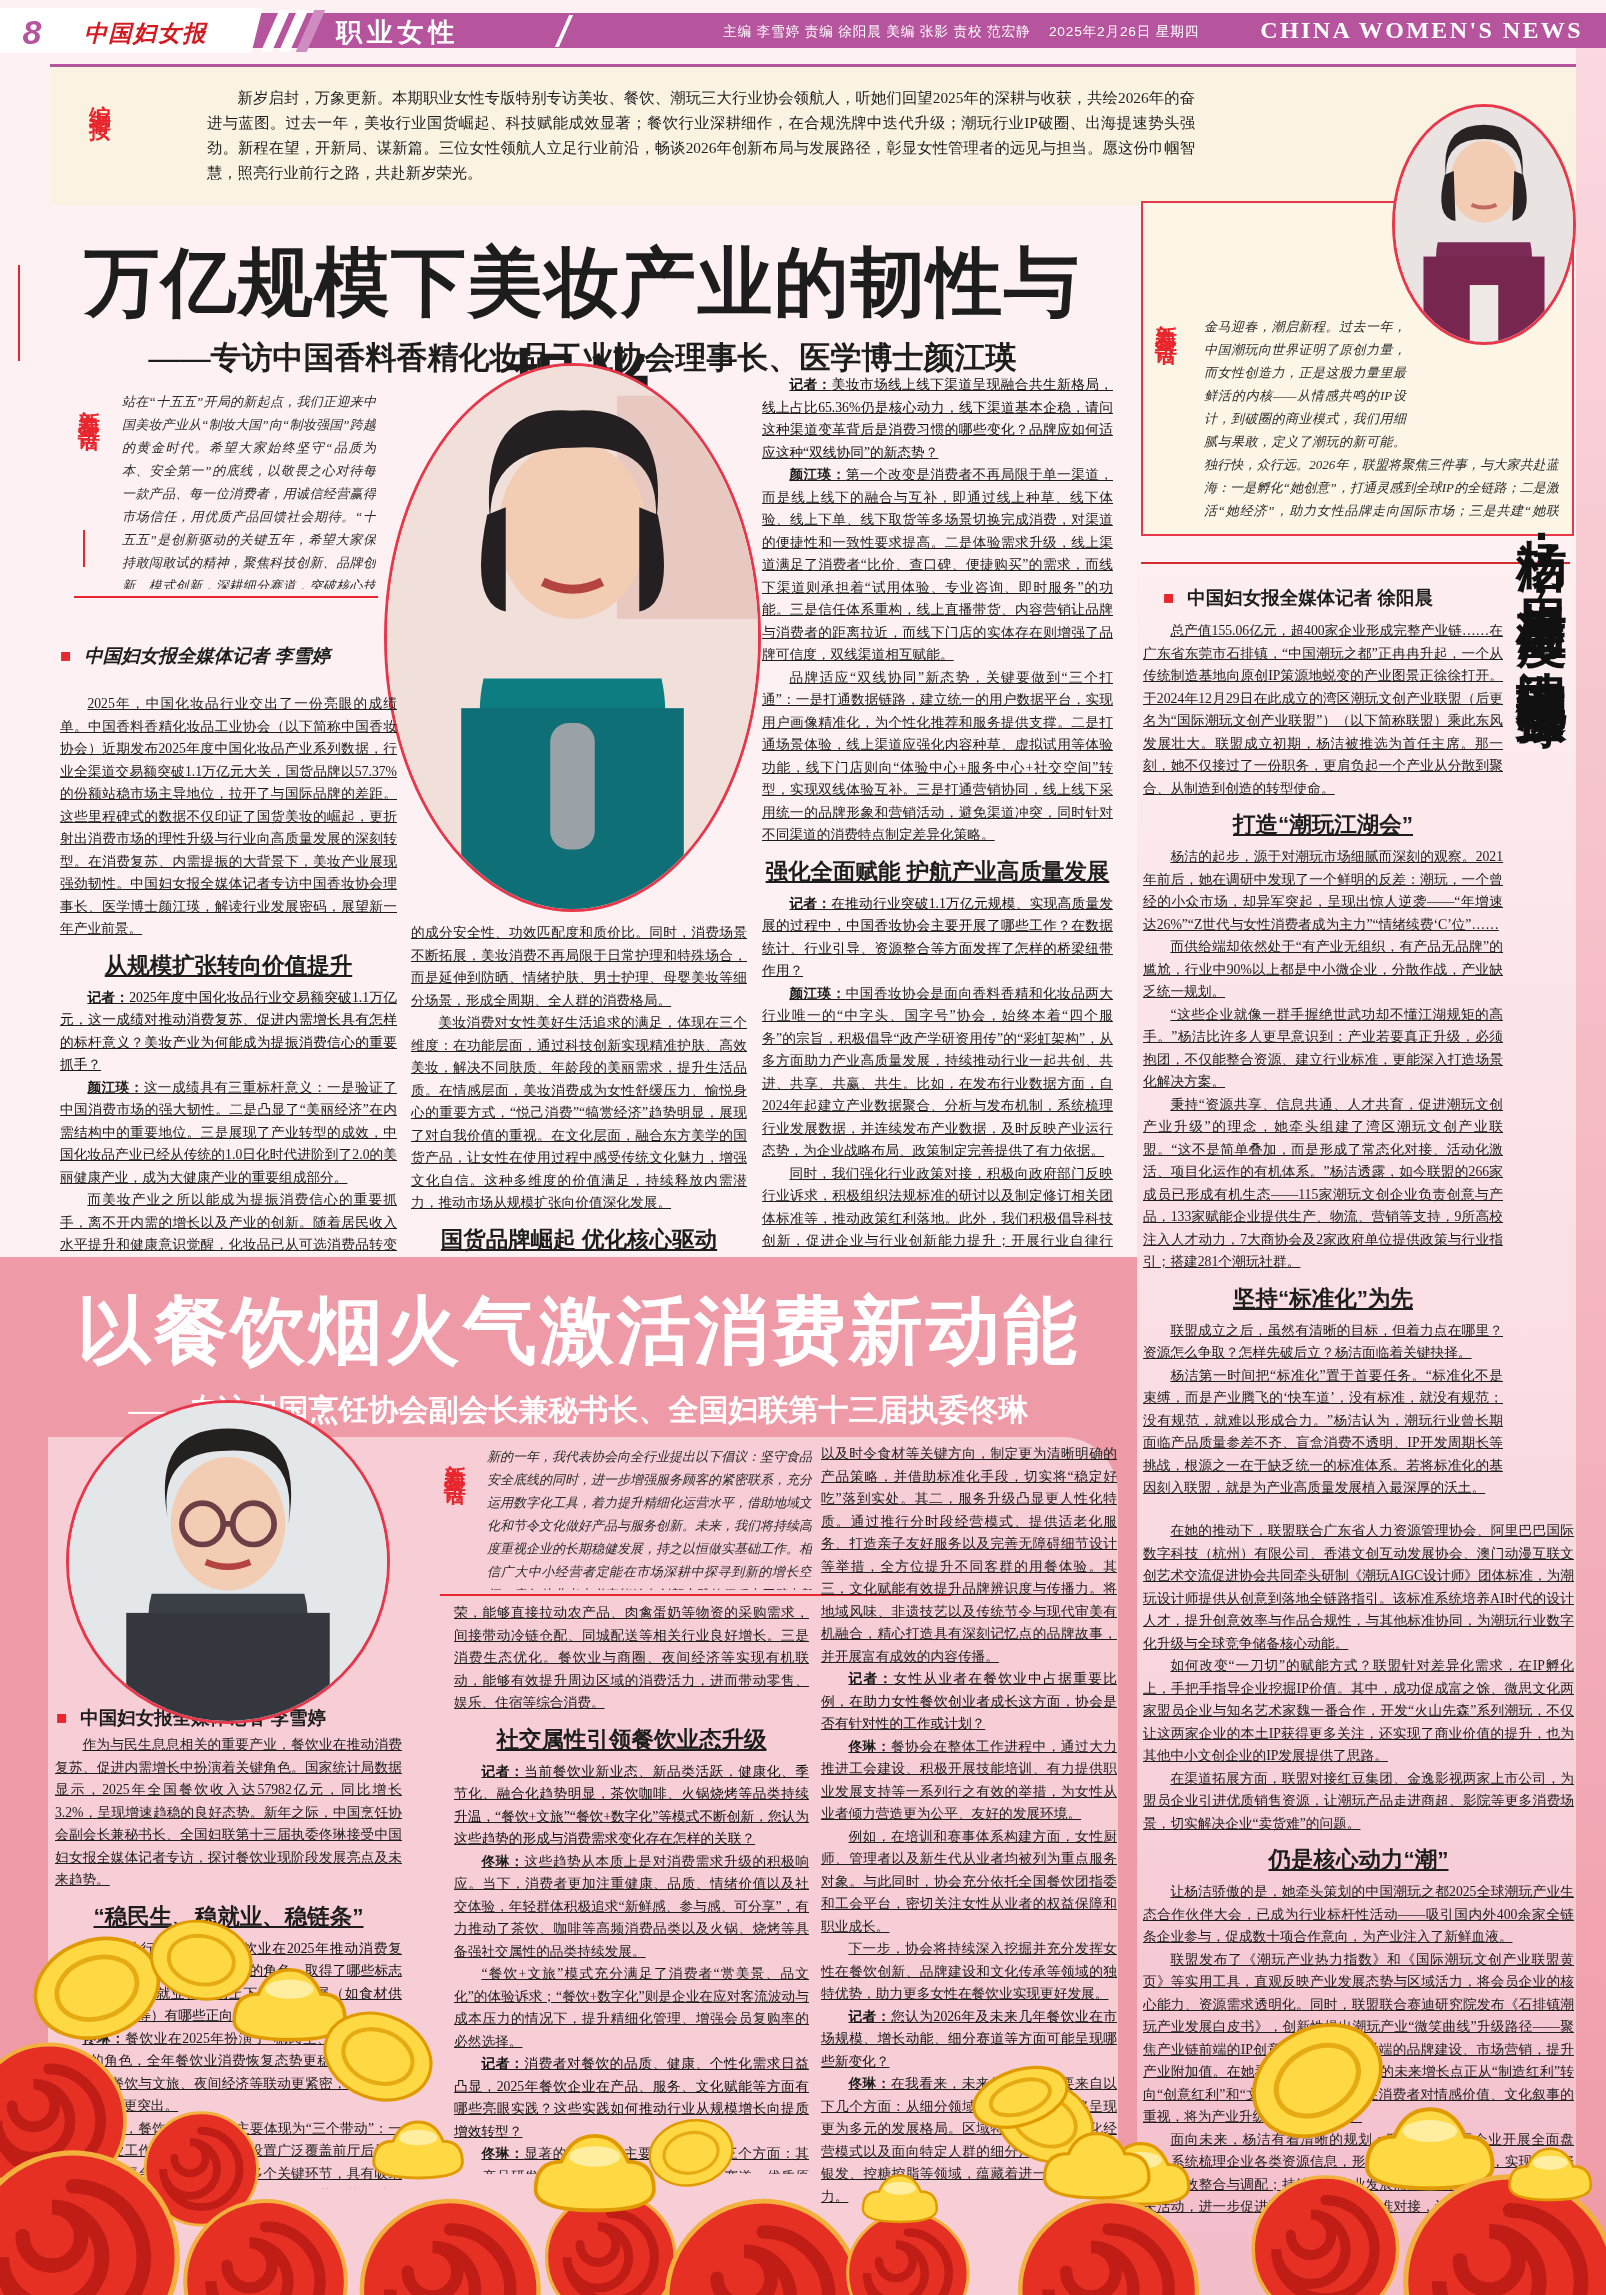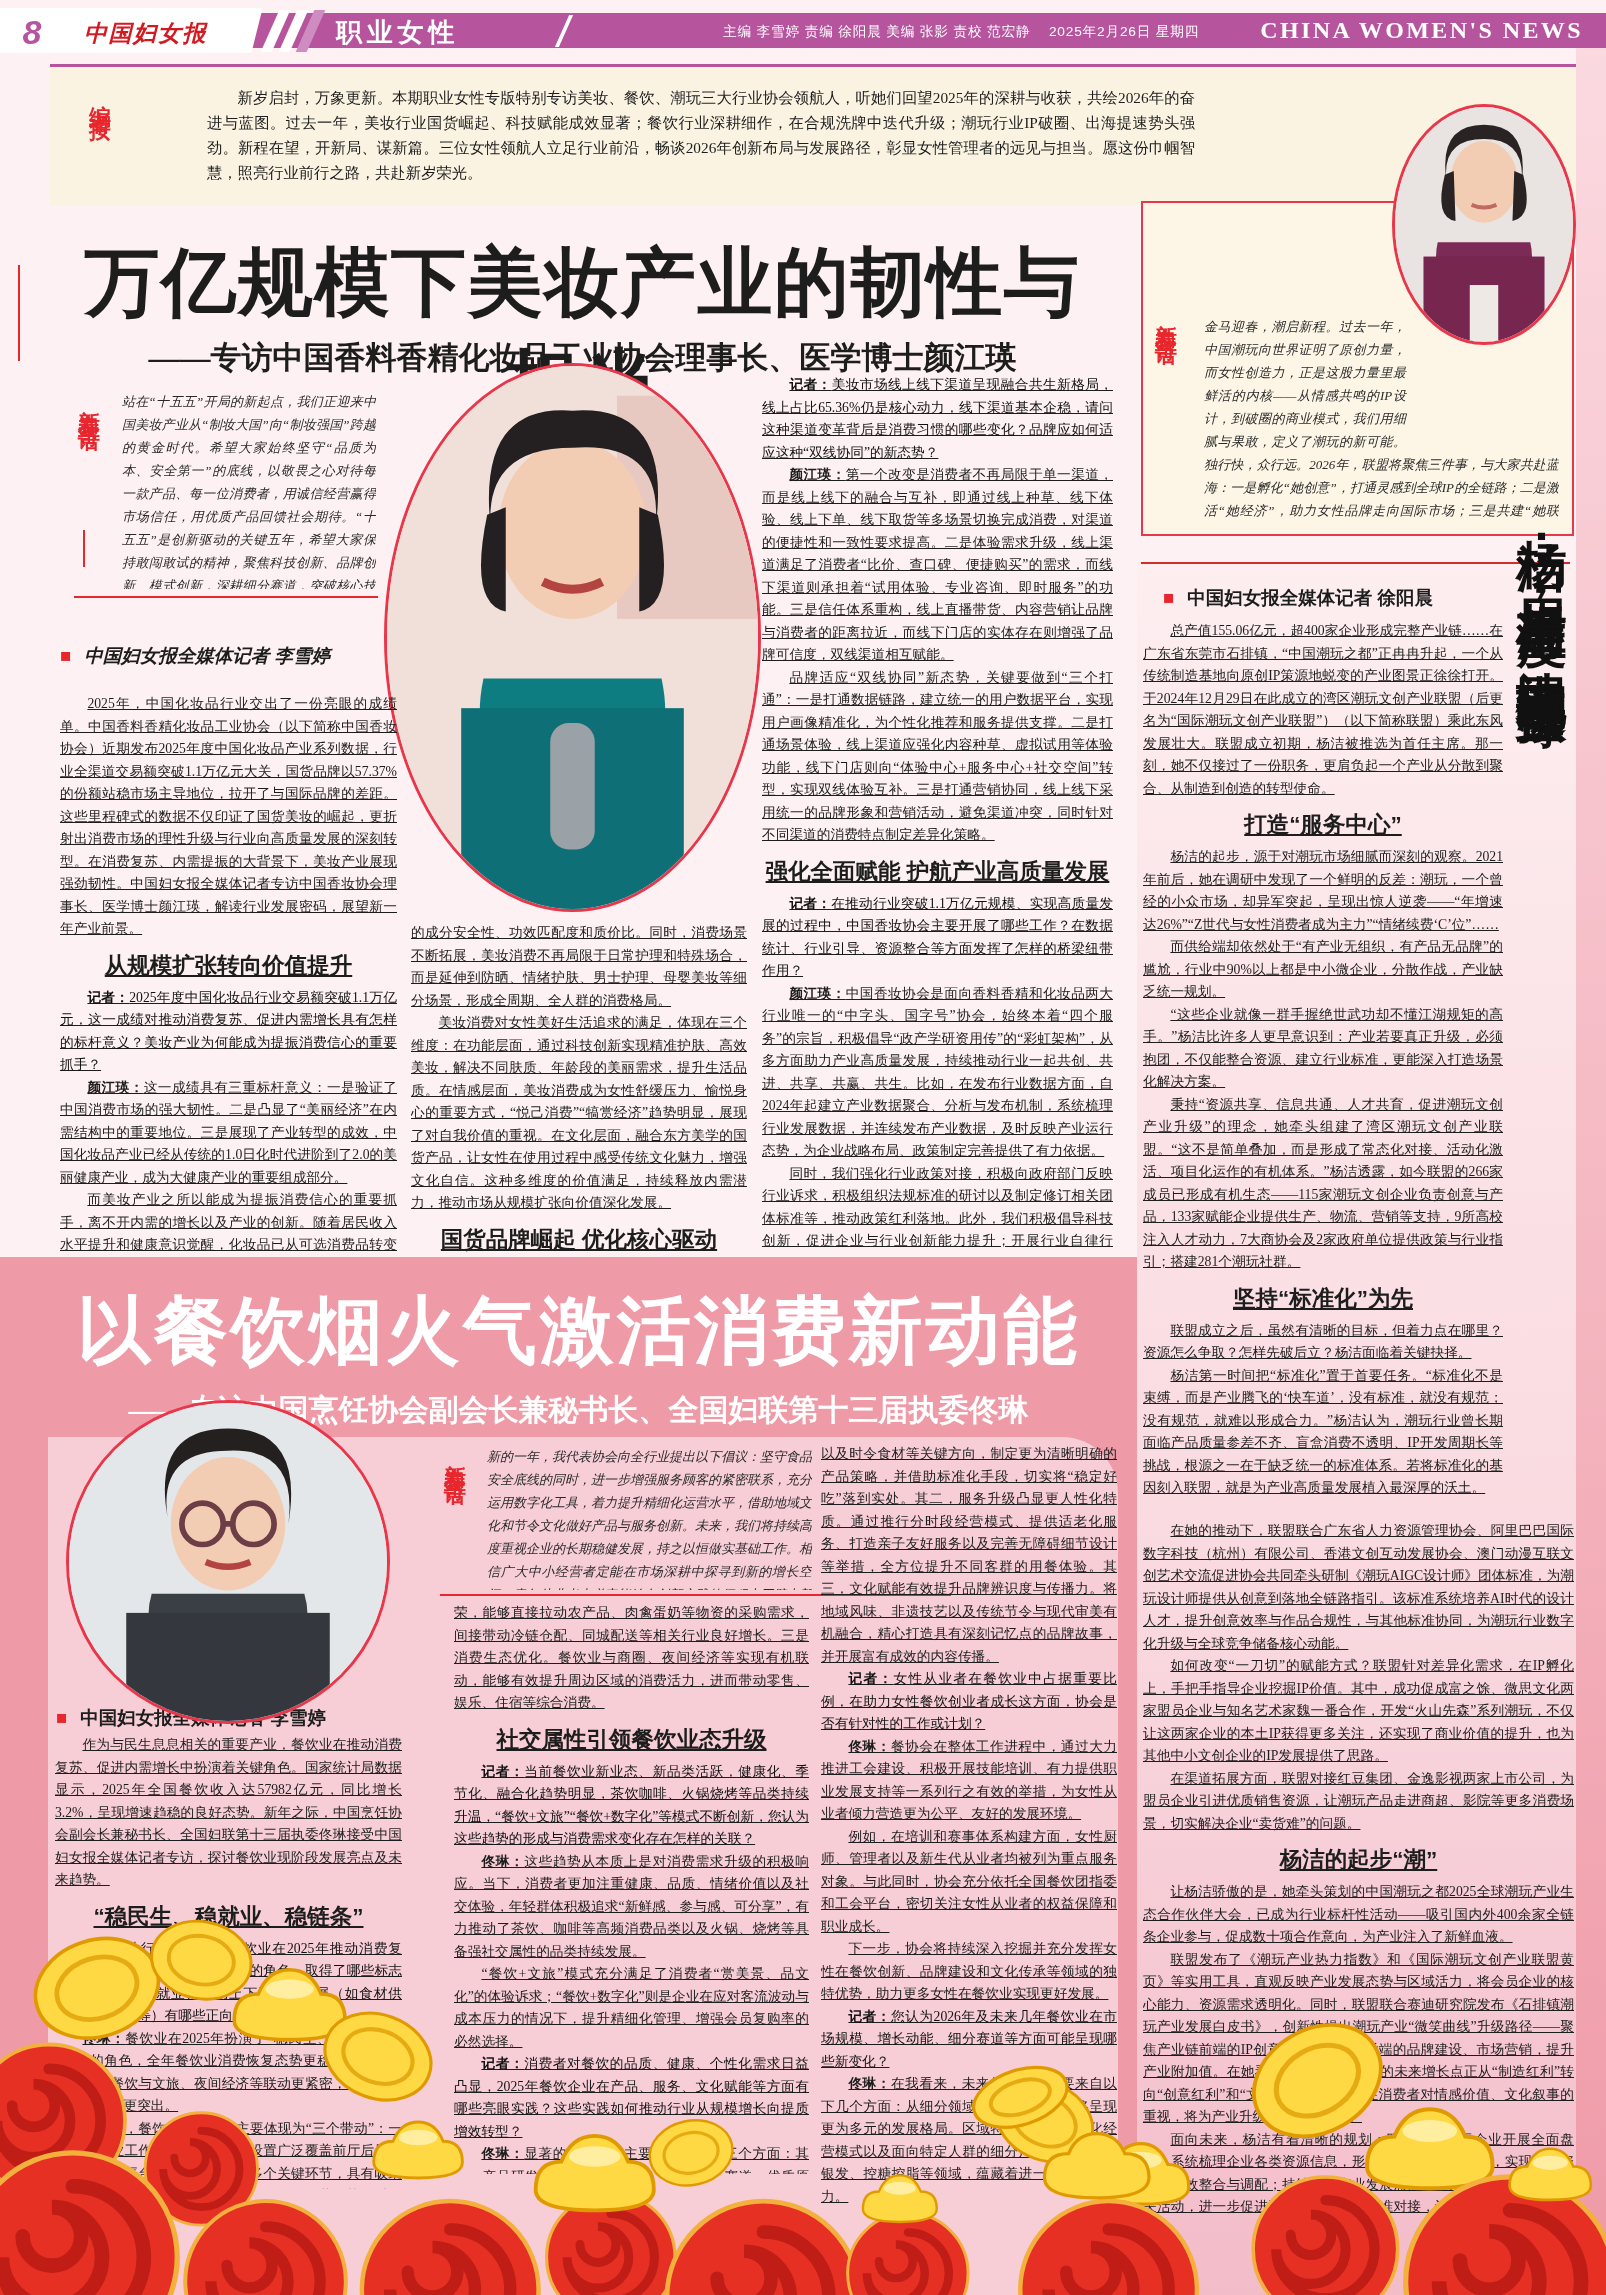--- a/index.html
+++ b/index.html
@@ -173,34 +173,34 @@
 
   <div id="r-rule"></div>
   <div id="r-byline" class="byline">
     <span class="bull">■</span>
     <span>中国妇女报全媒体记者 徐阳晨</span>
   </div>
 
   <div id="r-vhead">杨洁：用标准与温度，让中国潮玩链接全球</div>
   <div id="r-col1" class="col">
       <p class="par s-p">总产值155.06亿元，超400家企业形成完整产业链……在广东省东莞市石排镇，“中国潮玩之都”正冉冉升起，一个从传统制造基地向原创IP策源地蜕变的产业图景正徐徐打开。于2024年12月29日在此成立的湾区潮玩文创产业联盟（后更名为“国际潮玩文创产业联盟”）（以下简称联盟）乘此东风发展壮大。联盟成立初期，杨洁被推选为首任主席。那一刻，她不仅接过了一份职务，更肩负起一个产业从分散到聚合、从制造到创造的转型使命。</p>
-      <h3 class="par s-h">打造“服务中心”</h3>
+      <h3 class="par s-h">打造“潮玩江湖会”</h3>
       <p class="par s-p">杨洁的起步，源于对潮玩市场细腻而深刻的观察。2021年前后，她在调研中发现了一个鲜明的反差：潮玩，一个曾经的小众市场，却异军突起，呈现出惊人逆袭——“年增速达26%”“Z世代与女性消费者成为主力”“情绪续费‘C’位”……</p>
       <p class="par s-p">而供给端却依然处于“有产业无组织，有产品无品牌”的尴尬，行业中90%以上都是中小微企业，分散作战，产业缺乏统一规划。</p>
       <p class="par s-p">“这些企业就像一群手握绝世武功却不懂江湖规矩的高手。”杨洁比许多人更早意识到：产业若要真正升级，必须抱团，不仅能整合资源、建立行业标准，更能深入打造场景化解决方案。</p>
       <p class="par s-p">秉持“资源共享、信息共通、人才共育，促进潮玩文创产业升级”的理念，她牵头组建了湾区潮玩文创产业联盟。“这不是简单叠加，而是形成了常态化对接、活动化激活、项目化运作的有机体系。”杨洁透露，如今联盟的266家成员已形成有机生态——115家潮玩文创企业负责创意与产品，133家赋能企业提供生产、物流、营销等支持，9所高校注入人才动力，7大商协会及2家政府单位提供政策与行业指引；搭建281个潮玩社群。</p>
       <h3 class="par s-h">坚持“标准化”为先</h3>
       <p class="par s-p">联盟成立之后，虽然有清晰的目标，但着力点在哪里？资源怎么争取？怎样先破后立？杨洁面临着关键抉择。</p>
       <p class="par s-p">杨洁第一时间把“标准化”置于首要任务。“标准化不是束缚，而是产业腾飞的‘快车道’，没有标准，就没有规范；没有规范，就难以形成合力。”杨洁认为，潮玩行业曾长期面临产品质量参差不齐、盲盒消费不透明、IP开发周期长等挑战，根源之一在于缺乏统一的标准体系。若将标准化的基因刻入联盟，就是为产业高质量发展植入最深厚的沃土。</p>
     </div>
   <div id="r-col2" class="col">
       <p class="par s-p">在她的推动下，联盟联合广东省人力资源管理协会、阿里巴巴国际数字科技（杭州）有限公司、香港文创互动发展协会、澳门动漫互联文创艺术交流促进协会共同牵头研制《潮玩AIGC设计师》团体标准，为潮玩设计师提供从创意到落地全链路指引。该标准系统培养AI时代的设计人才，提升创意效率与作品合规性，与其他标准协同，为潮玩行业数字化升级与全球竞争储备核心动能。</p>
       <p class="par s-p">如何改变“一刀切”的赋能方式？联盟针对差异化需求，在IP孵化上，手把手指导企业挖掘IP价值。其中，成功促成富之馀、微思文化两家盟员企业与知名艺术家魏一番合作，开发“火山先森”系列潮玩，不仅让这两家企业的本土IP获得更多关注，还实现了商业价值的提升，也为其他中小文创企业的IP发展提供了思路。</p>
       <p class="par s-p">在渠道拓展方面，联盟对接红豆集团、金逸影视两家上市公司，为盟员企业引进优质销售资源，让潮玩产品走进商超、影院等更多消费场景，切实解决企业“卖货难”的问题。</p>
-      <h3 class="par s-h">杨洁的起步“潮”</h3>
+      <h3 class="par s-h">仍是核心动力“潮”</h3>
       <p class="par s-p">让杨洁骄傲的是，她牵头策划的中国潮玩之都2025全球潮玩产业生态合作伙伴大会，已成为行业标杆性活动——吸引国内外400余家全链条企业参与，促成数十项合作意向，为产业注入了新鲜血液。</p>
       <p class="par s-p">联盟发布了《潮玩产业热力指数》和《国际潮玩文创产业联盟黄页》等实用工具，直观反映产业发展态势与区域活力，将会员企业的核心能力、资源需求透明化。同时，联盟联合赛迪研究院发布《石排镇潮玩产业发展白皮书》，创新性提出潮玩产业“微笑曲线”升级路径——聚焦产业链前端的IP创意、设计研发和后端的品牌建设、市场营销，提升产业附加值。在她看来，中国潮玩市场的未来增长点正从“制造红利”转向“创意红利”和“文化红利”，其中女性消费者对情感价值、文化叙事的重视，将为产业升级提供重要动力。</p>
       <p class="par s-p">面向未来，杨洁有着清晰的规划：联盟将对潮玩企业开展全面盘点，系统梳理企业各类资源信息，形成完善的潮玩资源库，实现产业资源的高效整合与调配；持续聚焦产业发展痛点，多形式开展供需对接相关活动，进一步促进潮玩产业的供需精准对接，让更多企业找到合适的合作伙伴；同时着力打造潮玩特色人才港，有针对性解决产业发展中急需紧缺人才工种的缺口问题，为湾区潮玩产业高质量发展筑牢人才根基，提升产业核心竞争力。</p>
     </div>
 
   <div id="b-band"></div>
   <div id="b-headline">以餐饮烟火气激活消费新动能</div>
   <div id="b-subtitle">——专访中国烹饪协会副会长兼秘书长、全国妇联第十三届执委佟琳</div>
   <div id="b-panel"></div>
 

